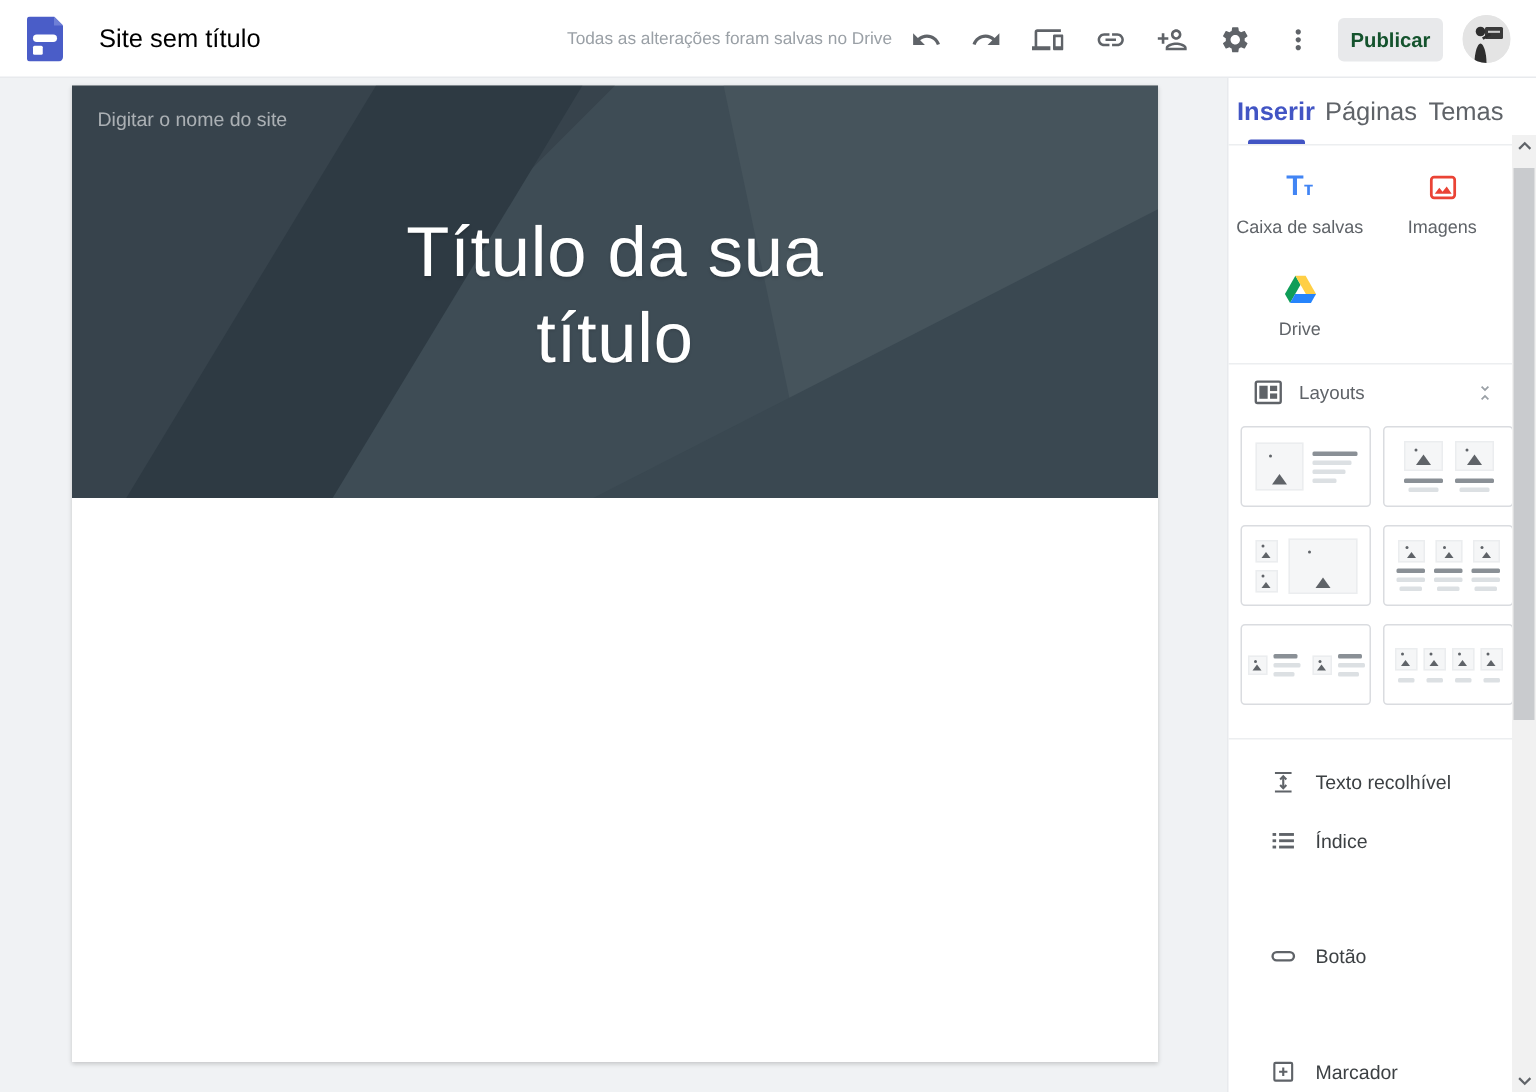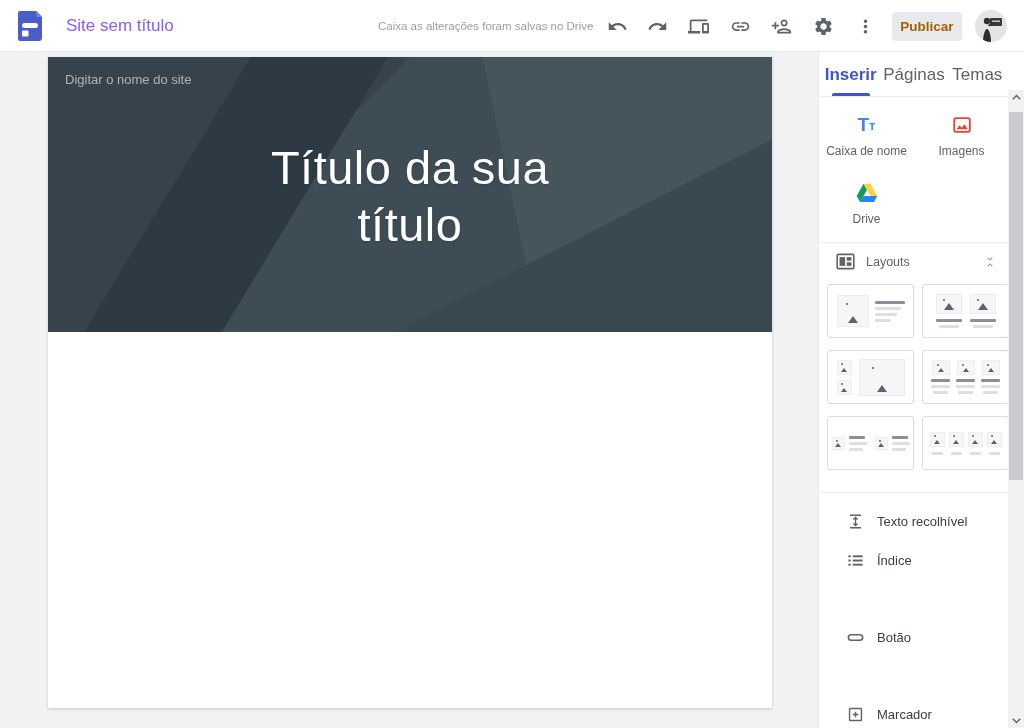--- a/index.html
+++ b/index.html
@@ -4,28 +4,28 @@
 <style>
   * { margin:0; padding:0; box-sizing:border-box; }
   html,body { width:1024px; height:728px; overflow:hidden;
     font-family:"Liberation Sans", sans-serif; background:#f0f2f4; }
 
   
   .topbar { position:absolute; left:0; top:0; width:1024px; height:52px;
     background:#fff; border-bottom:1px solid #e8eaed; z-index:5; }
   .logo { position:absolute; left:18px; top:11px; width:24px; height:30px; }
   .app-title { position:absolute; left:66px; top:0; height:52px; line-height:52px;
-    font-size:17px; color:#8b5cf6;text-align:right; }
+    font-size:17px; color:#000000;text-align:right; }
   .save-status { position:absolute; left:378px; top:0; height:52px; line-height:52px;
     font-size:11.5px; color:#9aa0a6; }
   .tb-icon { position:absolute; top:14px; width:24px; height:24px; cursor:pointer;
     display:flex; align-items:center; justify-content:center; }
   .tb-icon svg { width:21px; height:21px; fill:#5f6368; }
   .publish-btn { position:absolute; left:892px; top:12px; width:70px; height:29px;
-    background:#e8e9eb; color:#a16207; border:none; border-radius:4px;
+    background:#e8e9eb; color:#14532d; border:none; border-radius:4px;
     font-size:13.5px; font-weight:bold; font-family:"Liberation Sans",sans-serif; }
   .avatar { position:absolute; left:975px; top:10px; width:32px; height:32px;
     border-radius:50%; background:#e4e4e4; overflow:hidden; cursor:pointer; }
 
   
   .canvas { position:absolute; left:48px; top:57px; width:724px; height:651px;
     background:#fff; box-shadow:0 1px 3px rgba(0,0,0,.18); }
   .banner { position:absolute; left:0; top:0; width:724px; height:275px;
     background:#3e4c55; overflow:hidden; }
   .banner .layer { position:absolute; inset:0; }
@@ -103,21 +103,21 @@
 <body>
 
 <div class="topbar">
   <svg class="logo" viewBox="0 0 24 30">
     <path d="M2 0h16l6 6v21a3 3 0 0 1-3 3H2a2 2 0 0 1-2-2V2a2 2 0 0 1 2-2z" fill="#4a5dc8"></path>
     <path d="M18 0l6 6h-6z" fill="#6e7fd6"></path>
     <rect x="4" y="12" width="16" height="5" rx="2.5" fill="#fff"></rect>
     <rect x="4" y="19.5" width="6.5" height="6" rx="1" fill="#fff"></rect>
   </svg>
   <div class="app-title">Site sem título</div>
-  <div class="save-status">Caixa as alterações foram salvas no Drive</div>
+  <div class="save-status">Todas as alterações foram salvas no Drive</div>
 
   <div class="tb-icon" style="left:605px">
     <svg viewBox="0 0 24 24">
         <path d="M12.5 8c-2.65 0-5.05.99-6.9 2.6L2 7v9h9l-3.62-3.62c1.39-1.16 3.16-1.88 5.12-1.88 3.54 0 6.55 2.31 7.6 5.5l2.37-.78C21.08 11.03 17.15 8 12.5 8z"></path>
       </svg>
   </div>
   <div class="tb-icon" style="left:645px">
     <svg viewBox="0 0 24 24">
         <path d="M18.4 10.6C16.55 8.99 14.15 8 11.5 8c-4.65 0-8.58 3.03-9.96 7.22L3.9 16c1.05-3.19 4.05-5.5 7.6-5.5 1.95 0 3.73.72 5.12 1.88L13 16h9V7l-3.6 3.6z"></path>
       </svg>
@@ -181,21 +181,21 @@
 
   <div class="tabs">
     <div class="tab active">Inserir</div>
     <div class="tab">Páginas</div>
     <div class="tab">Temas</div>
   </div>
 
   <div class="insert-grid">
     <div class="ins-item">
       <div class="ic tt-icon">T<span class="small">т</span></div>
-      <div class="ins-label">Caixa de nome</div>
+      <div class="ins-label">Caixa de salvas</div>
     </div>
     <div class="ins-item">
       <div class="ic">
         <svg width="22" height="22" viewBox="0 0 24 24">
           <rect x="3.5" y="4.5" width="17" height="15" rx="2" fill="none" stroke="#ea4335" stroke-width="2"></rect>
           <path d="M6 16.5l3.3-4.3 2.4 2.8 3-3.8 3.6 5.3z" fill="#ea4335"></path>
         </svg>
       </div>
       <div class="ins-label">Imagens</div>
     </div>

